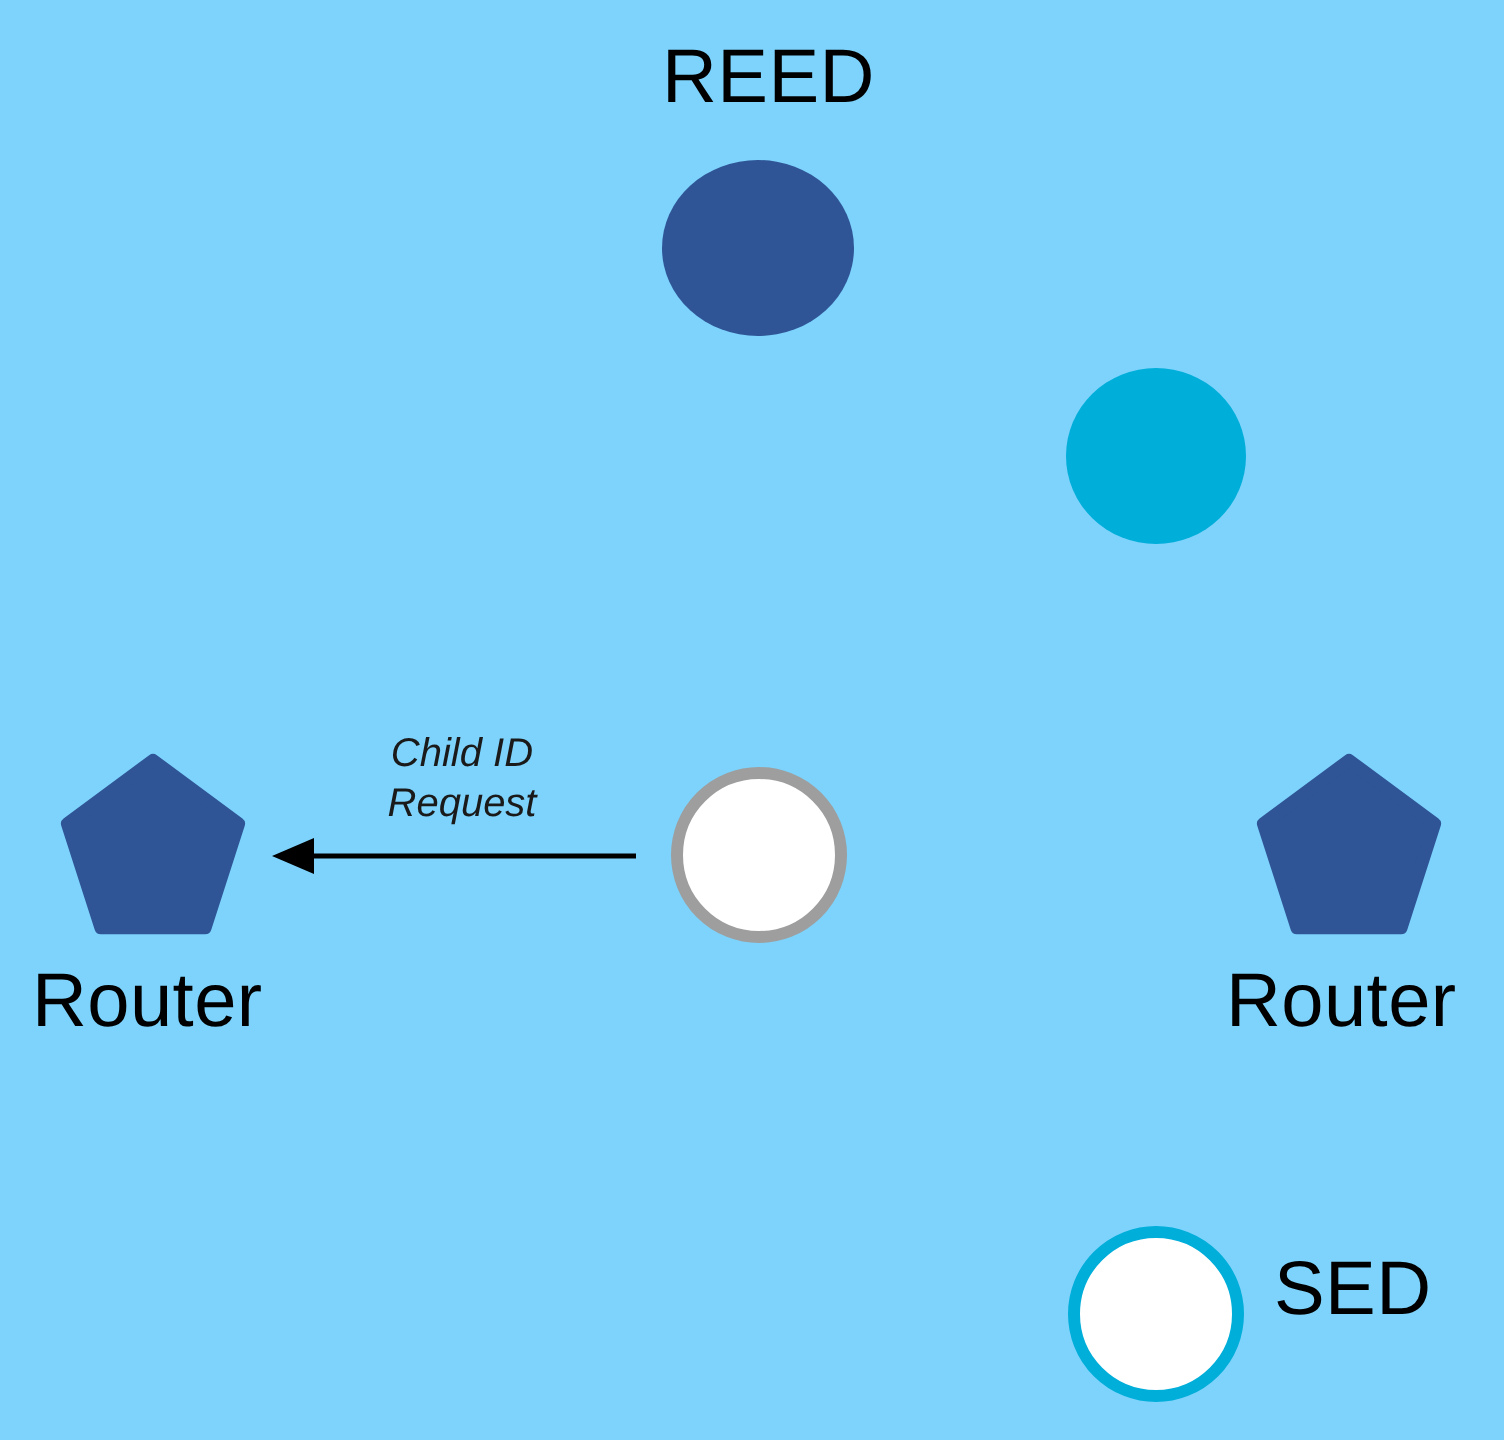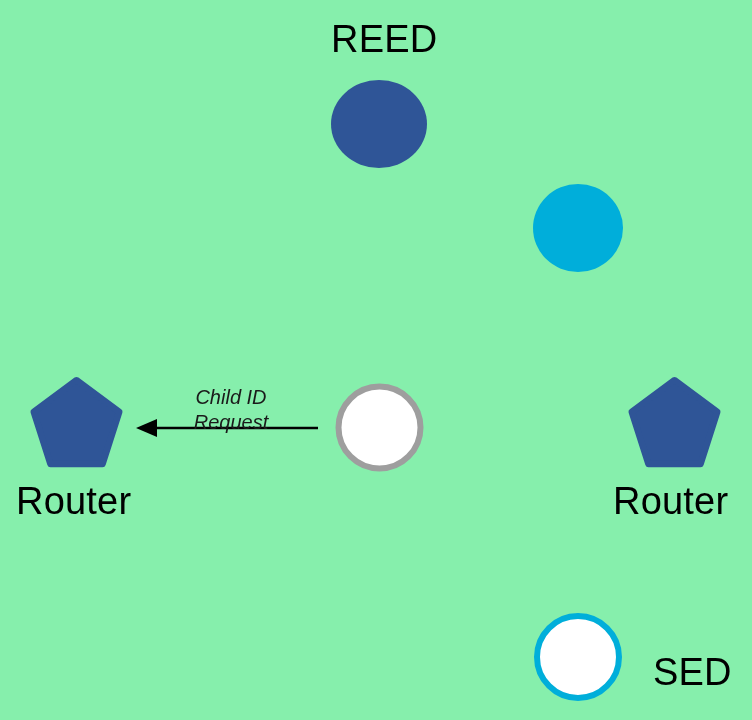--- a/index.html
+++ b/index.html
@@ -4,21 +4,21 @@
 <style>
   html, body {
     margin: 0;
     padding: 0;
     background: #ffffff;
   }
   #canvas {
     position: relative;
     width: 752px;
     height: 720px;
-    background: #86efac;
+    background: #7dd3fc;
     overflow: hidden;
     font-family: "Liberation Sans", sans-serif;
   }
   .node-label {
     position: absolute;
     color: #000000;
     font-family: "Liberation Sans", sans-serif;
     font-size: 38px;
     font-weight: 400;
     line-height: 1;
@@ -28,21 +28,20 @@
   .edge-label {
     position: absolute;
     color: #1a1a1a;
     font-family: "Liberation Sans", sans-serif;
     font-style: italic;
     font-size: 20px;
     line-height: 25px;
     text-align: center;
     white-space: pre-line;
     width: 160px;
-    margin-top: 20px;
   }
   .shape { position: absolute; }
   svg { display: block; overflow: visible; }
 </style>
 </head>
 <body>
 
 <div id="canvas">
 
   <div class="node-label" style="left:331px; top:20px; width:96px; text-align:center;">REED</div>
@@ -81,21 +80,21 @@
   </div>
 
   <div class="node-label" style="left:613px; top:482px;">Router</div>
 
   <div class="shape" style="left:533px; top:612px; width:90px; height:90px;">
     <svg width="90" height="90" viewBox="0 0 90 90" aria-hidden="true">
       <circle cx="45" cy="45" r="41" fill="#ffffff" stroke="#00AEDA" stroke-width="6"></circle>
     </svg>
   </div>
 
-  <div class="node-label" style="left:637px; top:653px;margin-left:16px;">SED</div>
+  <div class="node-label" style="left:637px; top:626px;">SED</div>
 
   <div class="shape" style="left:130px; top:412px; width:196px; height:32px;">
     <svg width="196" height="32" viewBox="0 0 196 32" aria-hidden="true">
       <line x1="188" y1="16" x2="24" y2="16" stroke="#000000" stroke-width="2.6"></line>
       <polygon points="6,16 27,7 27,25" fill="#000000"></polygon>
     </svg>
   </div>
 
   <div class="edge-label" style="left:151px; top:365px;">Child ID
 Request</div>

